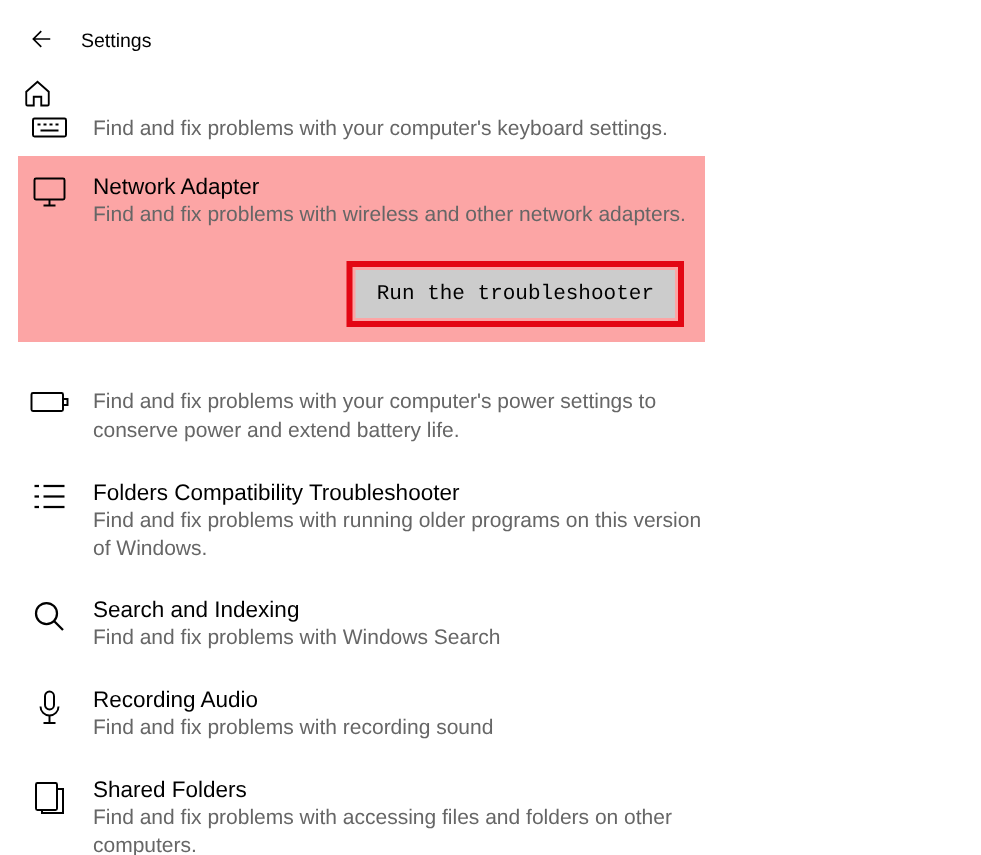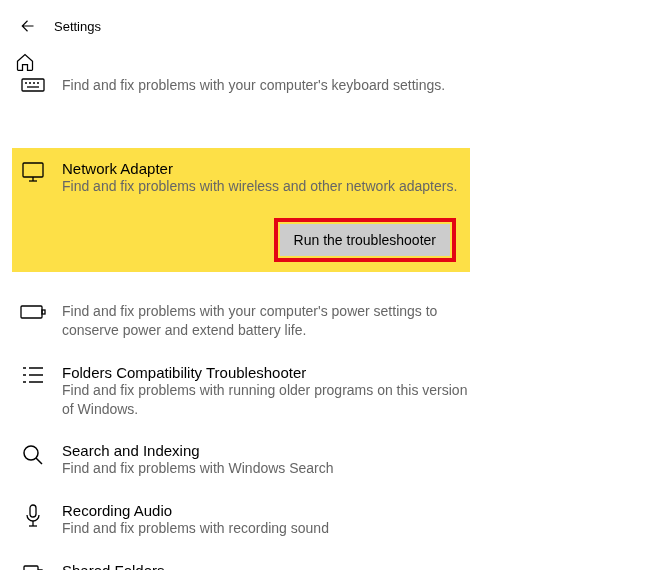--- a/index.html
+++ b/index.html
@@ -46,24 +46,23 @@
   }
   .page-title {
     font-size: 28px;
     font-weight: 500;
   }
   .item {
     display: flex;
     padding: 12px 12px 12px 6px;
   }
   .item.selected {
-    background: #fde047;
+    background: #fca5a5;
     padding-bottom: 16px;
     width: 458px;
-    margin-top: 44px;
   }
   .item .icon-col {
     width: 30px;
     min-width: 30px;
     display: flex;
     justify-content: center;
     padding-top: 2px;
   }
   .item .text-col {
     padding-left: 14px;
@@ -83,21 +82,21 @@
     display: flex;
     justify-content: flex-end;
     padding-top: 28px;
     padding-right: 8px;
   }
   .run-btn {
     background: #ccc;
     border: none;
     padding: 8px 14px;
     font-size: 14px;
-    font-family: Liberation Sans, sans-serif;
+    font-family: Liberation Mono, monospace;
     cursor: pointer;
     outline: 4px solid #e30613;
     outline-offset: 2px;
   }
   svg { display: block; }
 </style>
 </head>
 <body>
 
 <div class="header">

